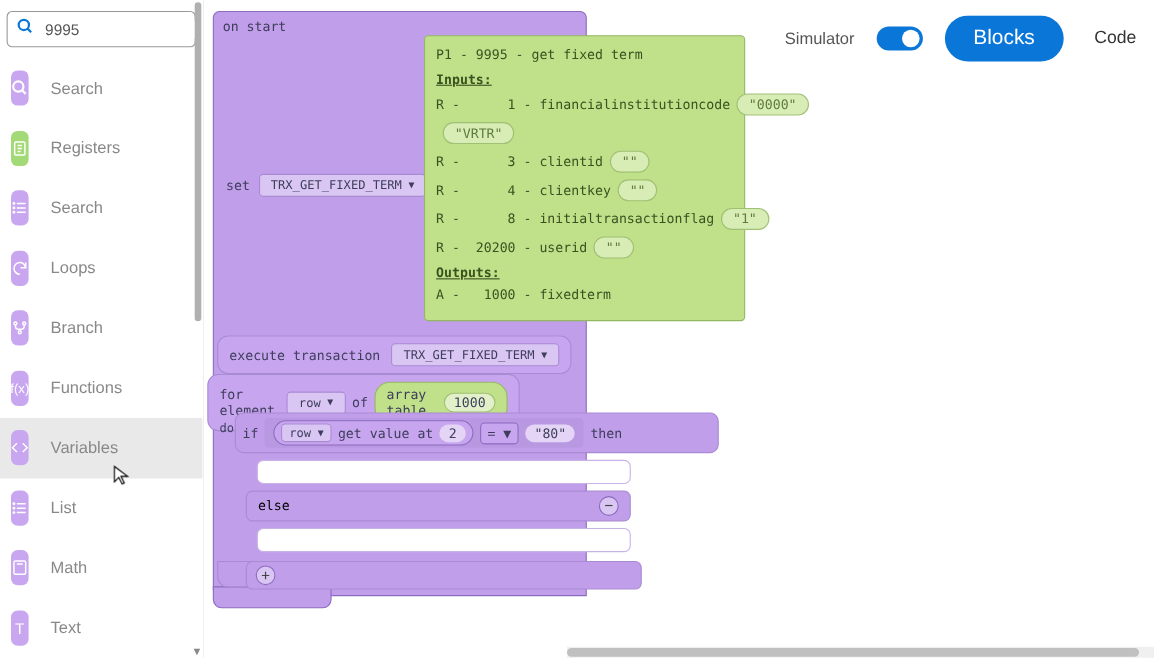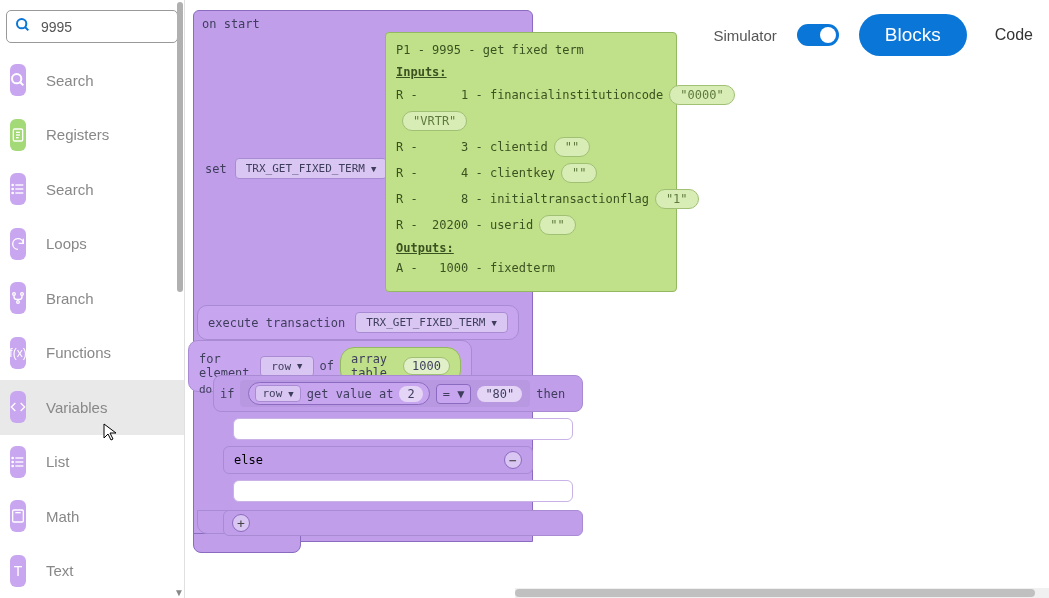--- a/index.html
+++ b/index.html
@@ -271,21 +271,21 @@
     }
     .if-block {
       background: #c19eea;
       border: 1px solid #a98bd4;
       border-radius: 8px;
       padding: 4px 6px;
       display: flex;
       align-items: center;
       gap: 6px;
       color: #3e3e5c;
-      width: 370px;
+      width: 440px;
     }
     .hex {
       background: #b998e2;
       border-radius: 4px;
       padding: 2px 8px;
       display: flex;
       align-items: center;
       gap: 6px;
     }
     .hex .slot-pill { background: #c8a6ef; border: 1px solid #8b6bc0; border-radius: 12px; padding: 2px 6px; display:flex; align-items:center; gap:6px;}
@@ -300,21 +300,21 @@
       width:340px;
       margin-left:20px;
       position:relative;
     }
     .else-head {
       margin-top:6px;
       background:#c19eea;
       border:1px solid #a98bd4;
       border-radius:6px;
       padding:4px 10px;
-      width:310px;
+      width:350px;
       margin-left:10px;
       display:flex;
       align-items:center;
       justify-content:space-between;
     }
     .minus-btn, .plus-btn {
       width:18px;height:18px;border-radius:50%;
       background:#d9c6f2;border:1px solid #8b6bc0;
       display:flex;align-items:center;justify-content:center;
       font-size:13px;color:#444;cursor:pointer;

